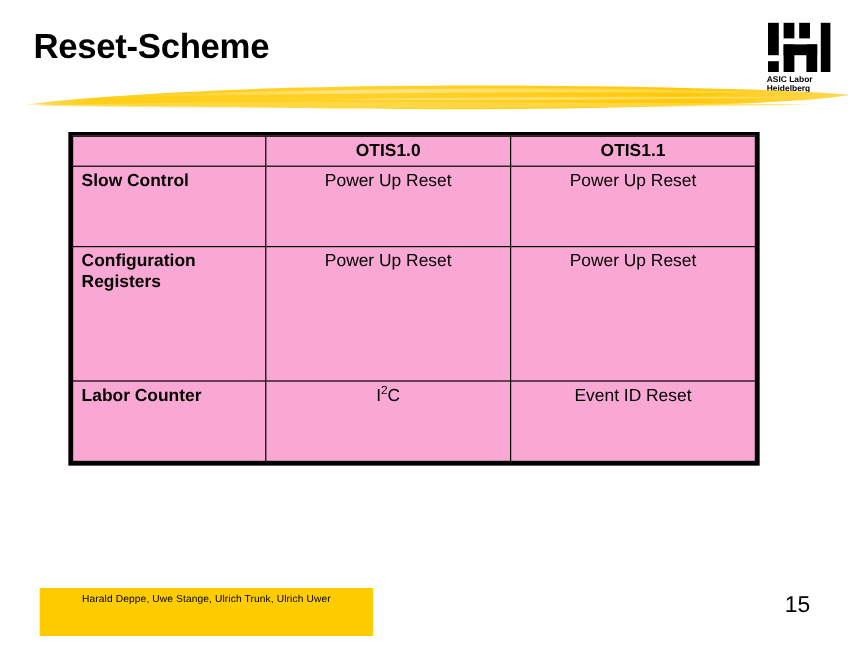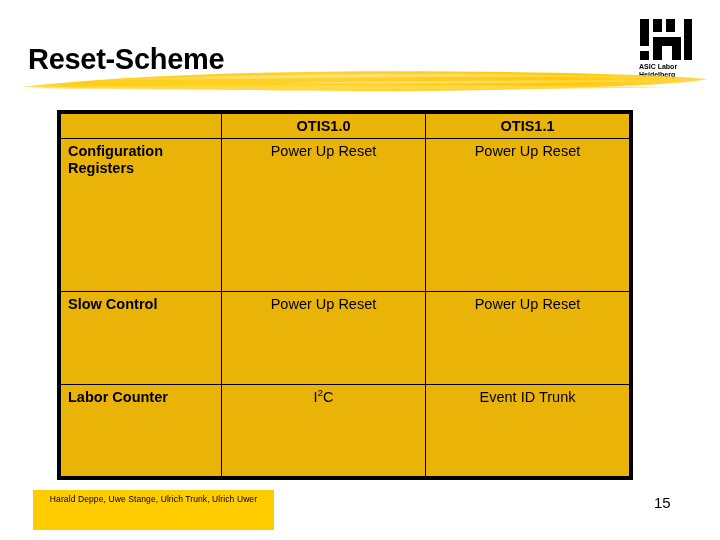--- a/index.html
+++ b/index.html
@@ -19,21 +19,20 @@
   .slide-title {
     position: absolute;
     left: 28px;
     top: 24px;
     font-size: 29px;
     font-weight: bold;
     color: #000000;
     letter-spacing: -0.3px;
     line-height: 1.1;
     white-space: nowrap;
-    margin-top: 20px;
   }
 
   
   .logo {
     position: absolute;
     left: 639px;
     top: 18px;
     width: 62px;
     height: 64px;
   }
@@ -61,24 +60,24 @@
     height: 30px;
   }
   .brush svg { display: block; }
 
   
   .tbl-wrap {
     position: absolute;
     left: 57px;
     top: 110px;
     width: 576px;
-    height: 370px;
+    height: 278px;
     border: 3px solid #000000;
     box-sizing: border-box;
-    background: #eab308;
+    background: #f9a8d4;
   }
   table.reset-table {
     border-collapse: collapse;
     width: 100%;
     height: 100%;
     table-layout: fixed;
   }
   table.reset-table td, table.reset-table th {
     border: 1.5px solid #000000;
     padding: 4px 7px 4px 7px;
@@ -113,21 +112,21 @@
     font-size: 0.68em;
     vertical-align: super;
     line-height: 0;
   }
 
   
   .footer-box {
     position: absolute;
     left: 33px;
     top: 490px;
-    width: 241px;
+    width: 278px;
     height: 40px;
     background: #FFCC00;
   }
   .footer-line1 {
     position: absolute;
     left: 0;
     top: 4px;
     width: 100%;
     text-align: center;
     font-size: 8.5px;
@@ -141,21 +140,21 @@
     width: 100%;
     text-align: center;
     font-size: 8.5px;
     color: #000000;
     letter-spacing: 0.1px;
   }
   .page-number {
     position: absolute;
     left: 654px;
     top: 494px;
-    font-size: 15px;
+    font-size: 19px;
     color: #000000;
   }
 </style>
 </head>
 <body>
 
 <div class="slide-title">Reset-Scheme</div>
 
 <div class="logo">
   <div class="logo-mark">
@@ -209,33 +208,33 @@
     </colgroup>
     <thead>
       <tr>
         <th class="hdr hdr-blank"></th>
         <th class="hdr">OTIS1.0</th>
         <th class="hdr">OTIS1.1</th>
       </tr>
     </thead>
     <tbody>
       <tr>
+        <td class="rowlabel">Slow Control</td>
+        <td class="val">Power Up Reset</td>
+        <td class="val">Power Up Reset</td>
+      </tr>
+      <tr>
         <td class="rowlabel">Configuration Registers</td>
-        <td class="val">Power Up Reset</td>
-        <td class="val">Power Up Reset</td>
-      </tr>
-      <tr>
-        <td class="rowlabel">Slow Control</td>
         <td class="val">Power Up Reset</td>
         <td class="val">Power Up Reset</td>
       </tr>
       <tr>
         <td class="rowlabel">Labor Counter</td>
         <td class="val">I<sup class="sup2">2</sup>C</td>
-        <td class="val">Event ID Trunk</td>
+        <td class="val">Event ID Reset</td>
       </tr>
     </tbody>
   </table>
 </div>
 
 <div class="footer-box">
   <div class="footer-line1">Harald Deppe, Uwe Stange, Ulrich Trunk, Ulrich Uwer</div>
 </div>
 
 <div class="page-number">15</div>

